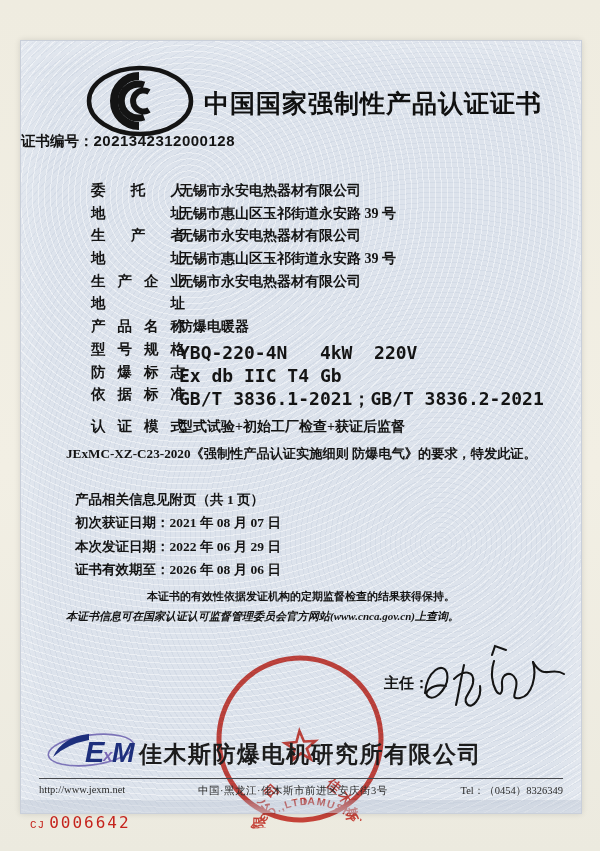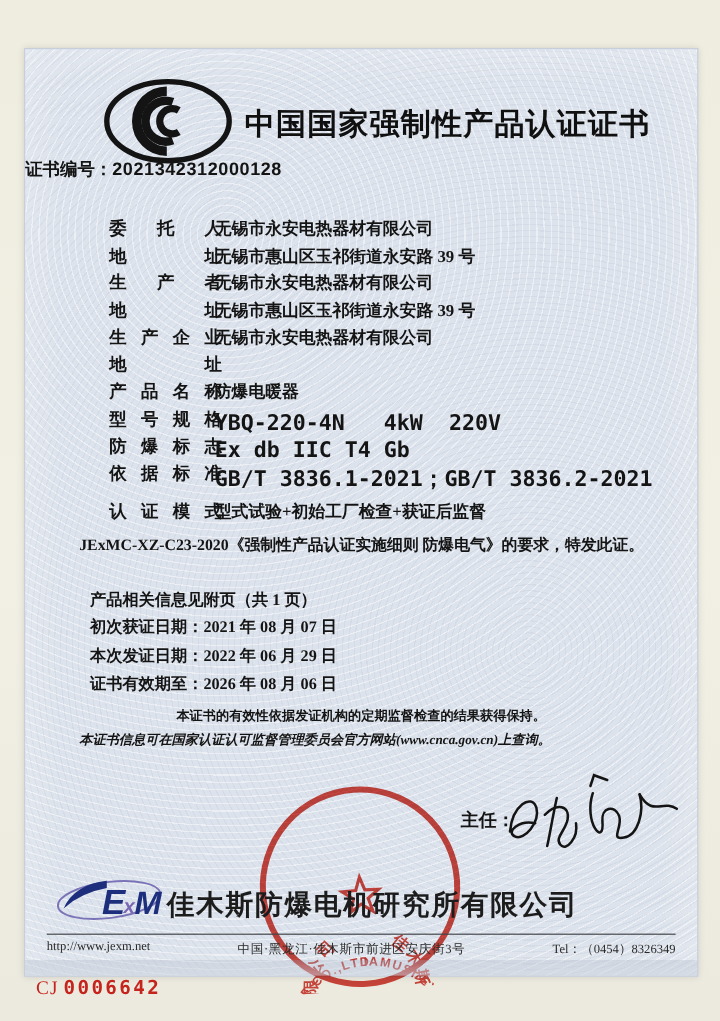--- a/index.html
+++ b/index.html
@@ -57,22 +57,22 @@
   .jexm-logo{position:absolute;left:24px;top:684px;}
   .issuer-name{position:absolute;left:118px;top:698px;margin:0;
     font-family:"Liberation Sans","DejaVu Sans",sans-serif;
     font-size:23px;font-weight:700;letter-spacing:1.5px;white-space:nowrap;color:#1c1c1c;}
   .rule{position:absolute;left:18px;right:18px;top:737px;border-top:1.5px solid #45474b;}
   .footer{position:absolute;left:18px;right:18px;top:743px;display:flex;
     justify-content:space-between;align-items:flex-start;font-size:10.5px;color:#2a2a2a;}
   .footer .addr{letter-spacing:.5px;}
   
   .serial{position:absolute;left:30px;top:813px;color:#c5241d;white-space:nowrap;}
-  .serial .pfx{font-family:Liberation Serif, serif;font-size:16px;letter-spacing:1px;}
-  .serial .num{font-family:"DejaVu Sans Mono",monospace;font-size:16px;font-weight:700;letter-spacing:2px;}
+  .serial .pfx{font-family:Liberation Mono, monospace;font-size:11px;letter-spacing:1px;}
+  .serial .num{font-family:"DejaVu Sans Mono",monospace;font-size:16px;font-weight:400;letter-spacing:2px;}
 </style>
 </head>
 <body>
 
 <div class="page">
   <div class="certificate">
 
     <svg class="ccc-logo" width="112" height="76" viewBox="0 0 112 76">
       <ellipse cx="56" cy="38" rx="51" ry="33" fill="none" stroke="#141414" stroke-width="4.5"></ellipse>
       <path d="M55,13 A25,25 0 1 0 55,63" fill="none" stroke="#141414" stroke-width="8"></path>

